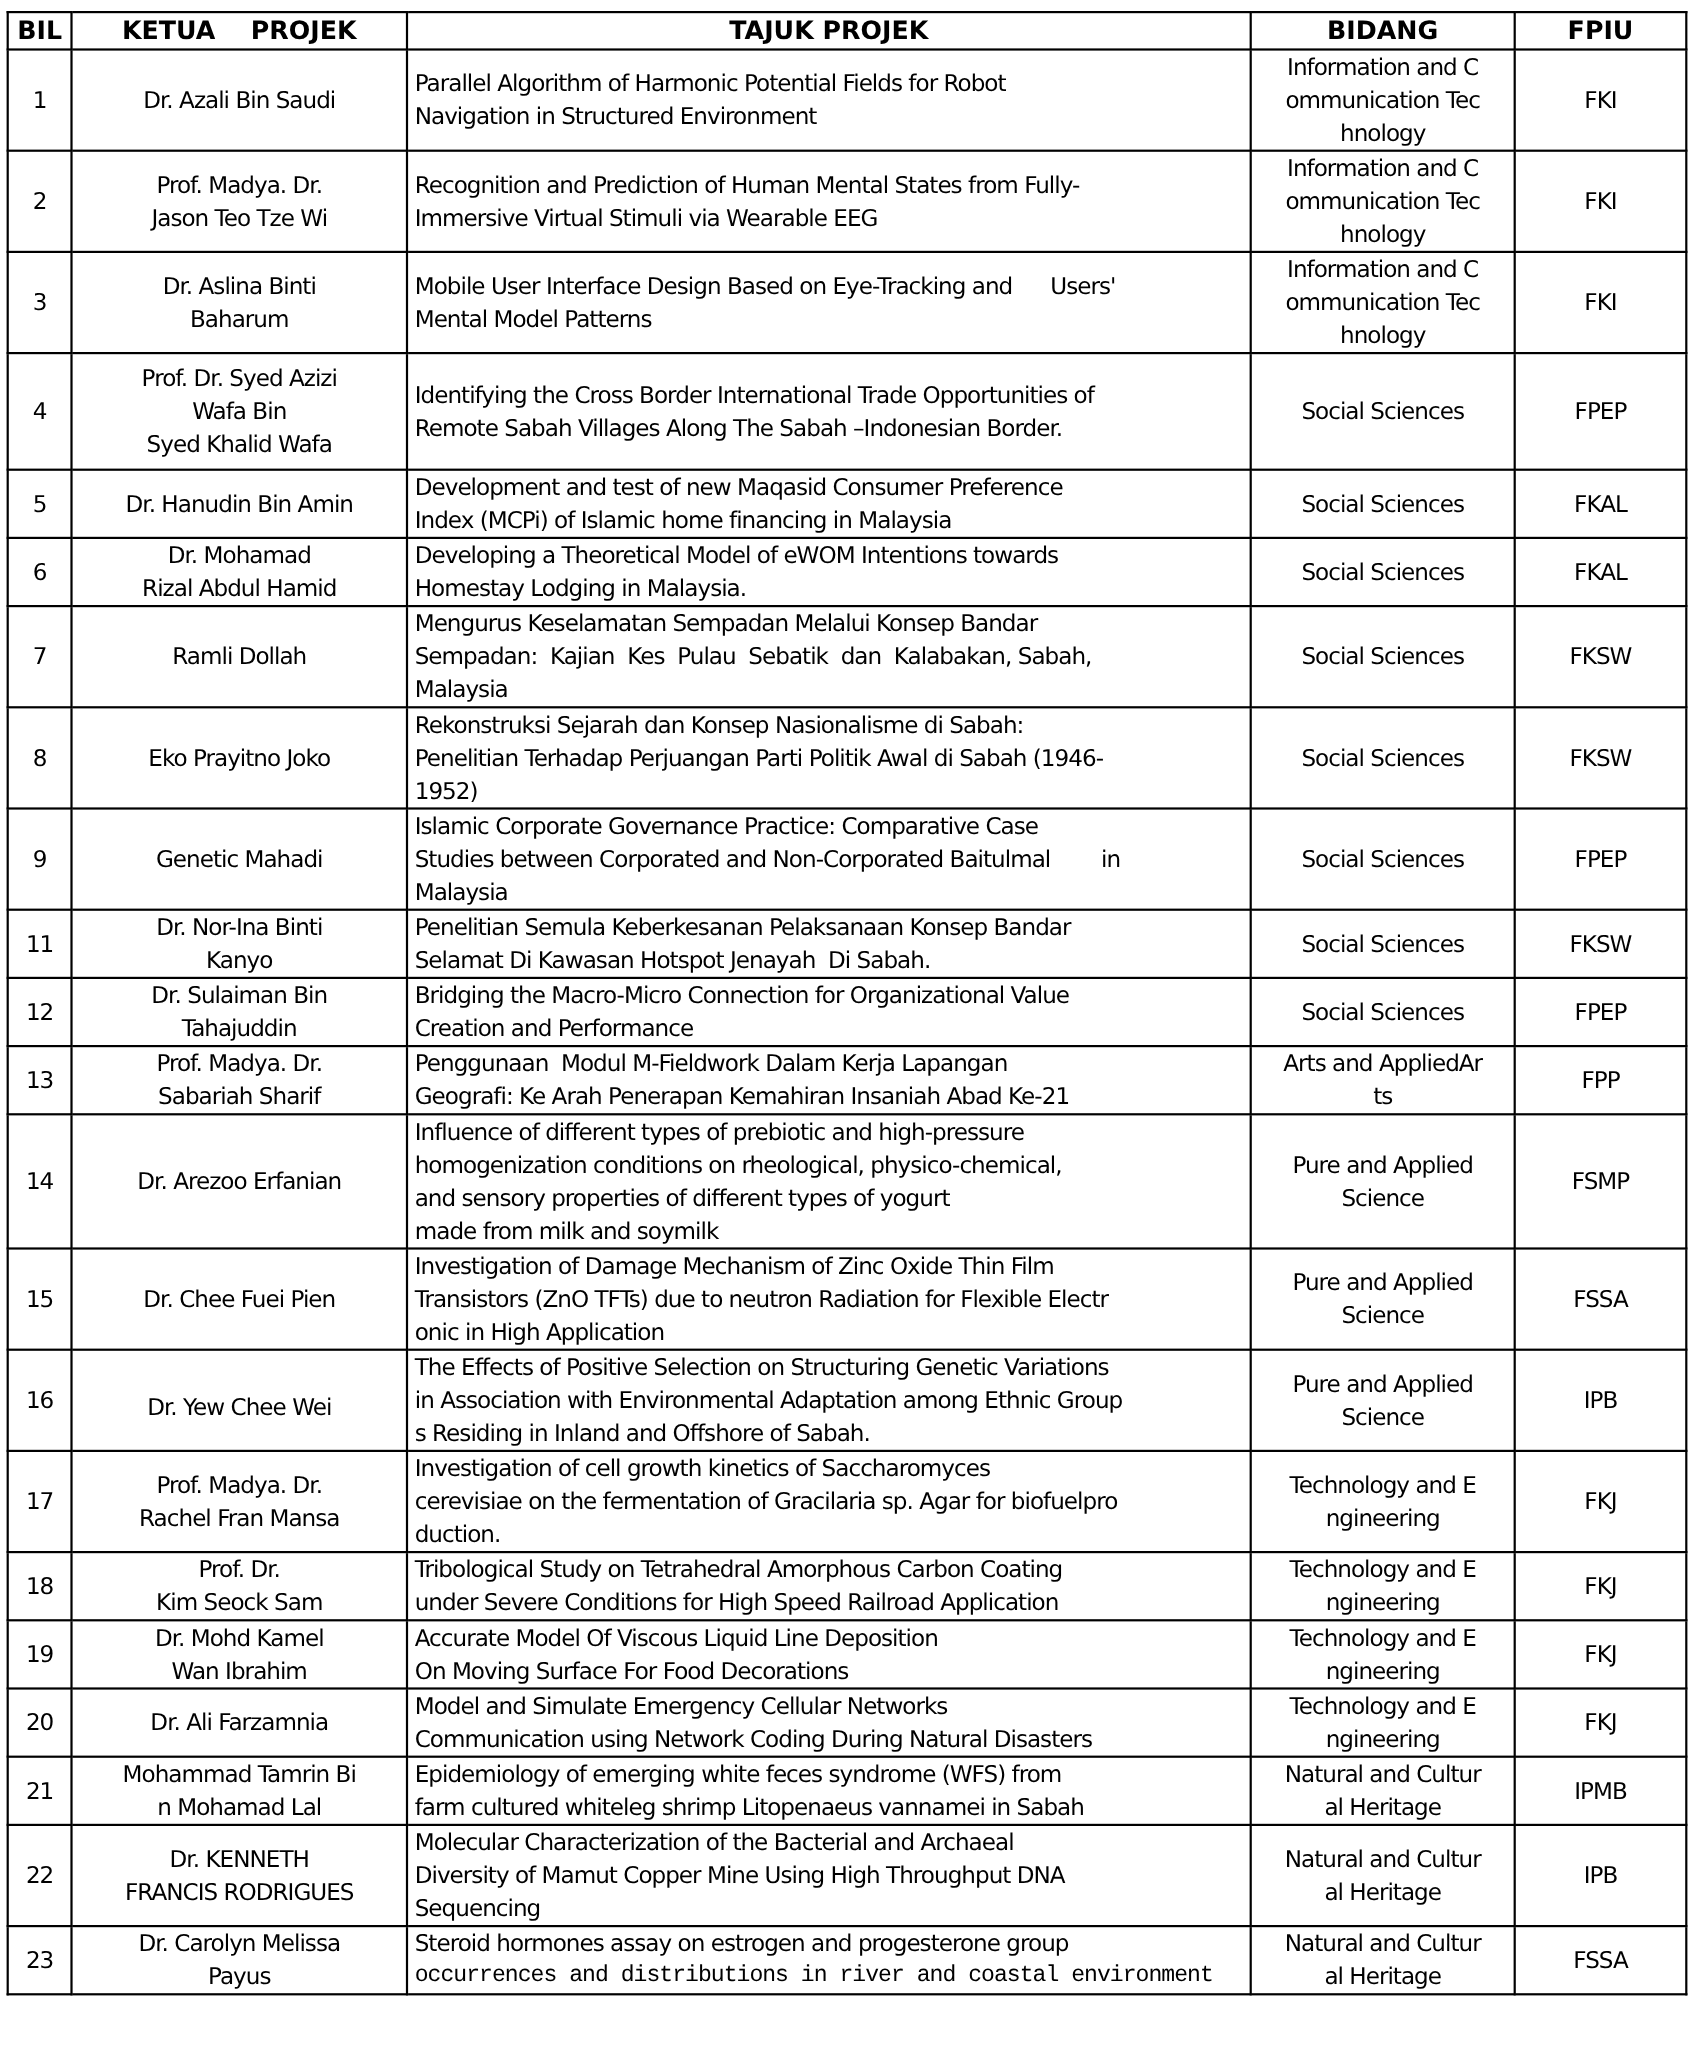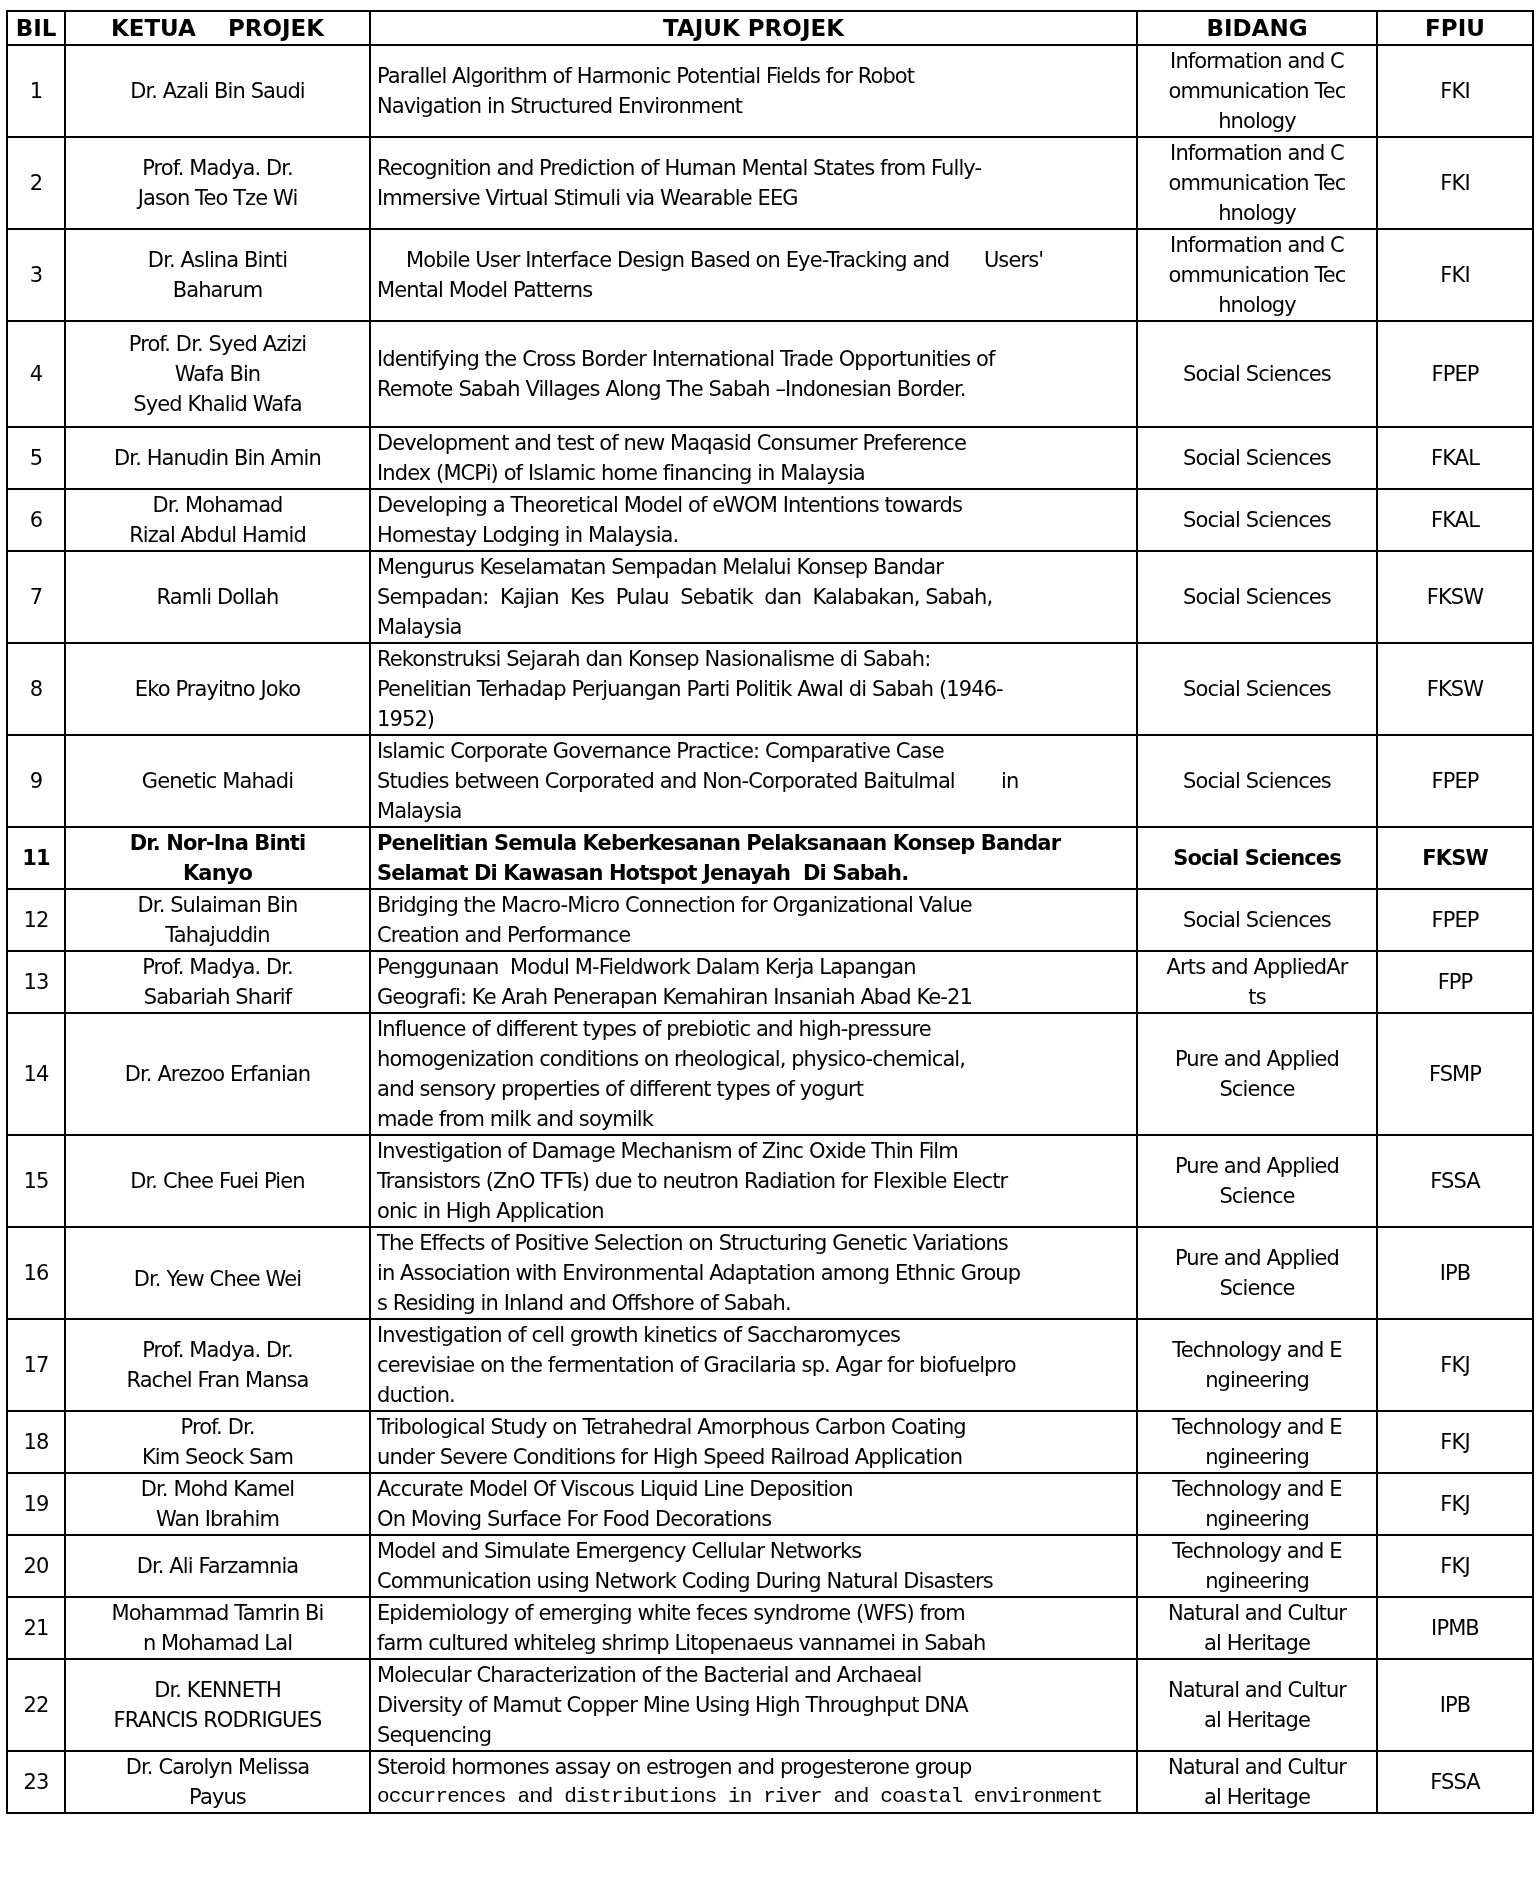--- a/index.html
+++ b/index.html
@@ -92,21 +92,21 @@
         </td>
         <td class="fpiu">FKI</td>
       </tr>
       <tr style="height: 92px;">
         <td class="bil">3</td>
         <td class="ketua">
           <span class="ln" style="white-space: pre;">Dr. Aslina Binti</span>
           <span class="ln" style="white-space: pre;">Baharum</span>
         </td>
         <td class="tajuk">
-          <span class="ln" style="white-space: pre; margin-left: 29px;">Mobile User Interface Design Based on Eye-Tracking and      Users'</span>
+          <span class="ln" style="white-space: pre;">Mobile User Interface Design Based on Eye-Tracking and      Users'</span>
           <span class="ln" style="white-space: pre;">Mental Model Patterns</span>
         </td>
         <td class="bidang">
           <span class="ln" style="white-space: pre;">Information and C</span>
           <span class="ln" style="white-space: pre;">ommunication Tec</span>
           <span class="ln" style="white-space: pre;">hnology</span>
         </td>
         <td class="fpiu">FKI</td>
       </tr>
       <tr style="height: 106px;">
@@ -192,21 +192,21 @@
         <td class="tajuk">
           <span class="ln" style="white-space: pre;">Islamic Corporate Governance Practice: Comparative Case</span>
           <span class="ln" style="white-space: pre;">Studies between Corporated and Non-Corporated Baitulmal        in</span>
           <span class="ln" style="white-space: pre;">Malaysia</span>
         </td>
         <td class="bidang">
           <span class="ln" style="white-space: pre;">Social Sciences</span>
         </td>
         <td class="fpiu">FPEP</td>
       </tr>
-      <tr style="height: 62px; font-weight: bold;">
+      <tr style="height: 62px;">
         <td class="bil">11</td>
         <td class="ketua">
           <span class="ln" style="white-space: pre;">Dr. Nor-Ina Binti</span>
           <span class="ln" style="white-space: pre;">Kanyo</span>
         </td>
         <td class="tajuk">
           <span class="ln" style="white-space: pre;">Penelitian Semula Keberkesanan Pelaksanaan Konsep Bandar</span>
           <span class="ln" style="white-space: pre;">Selamat Di Kawasan Hotspot Jenayah  Di Sabah.</span>
         </td>
         <td class="bidang">

